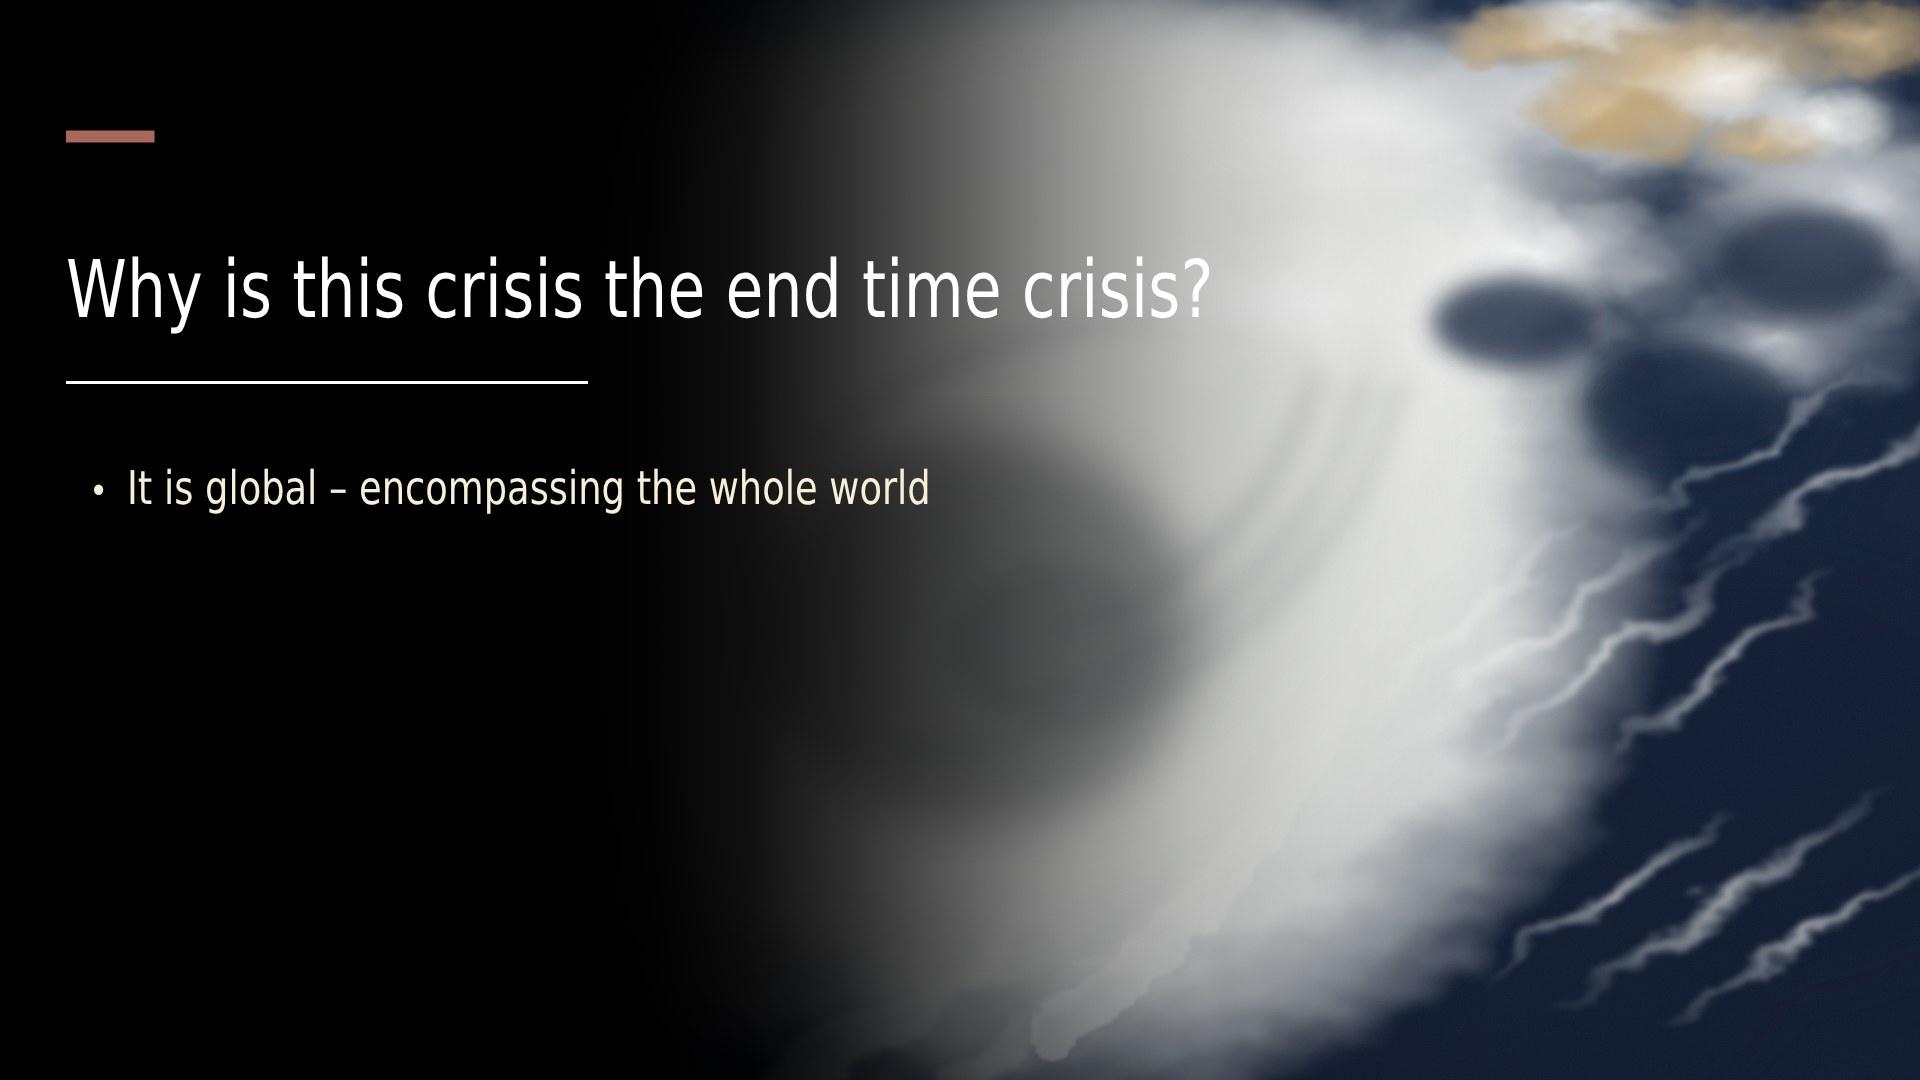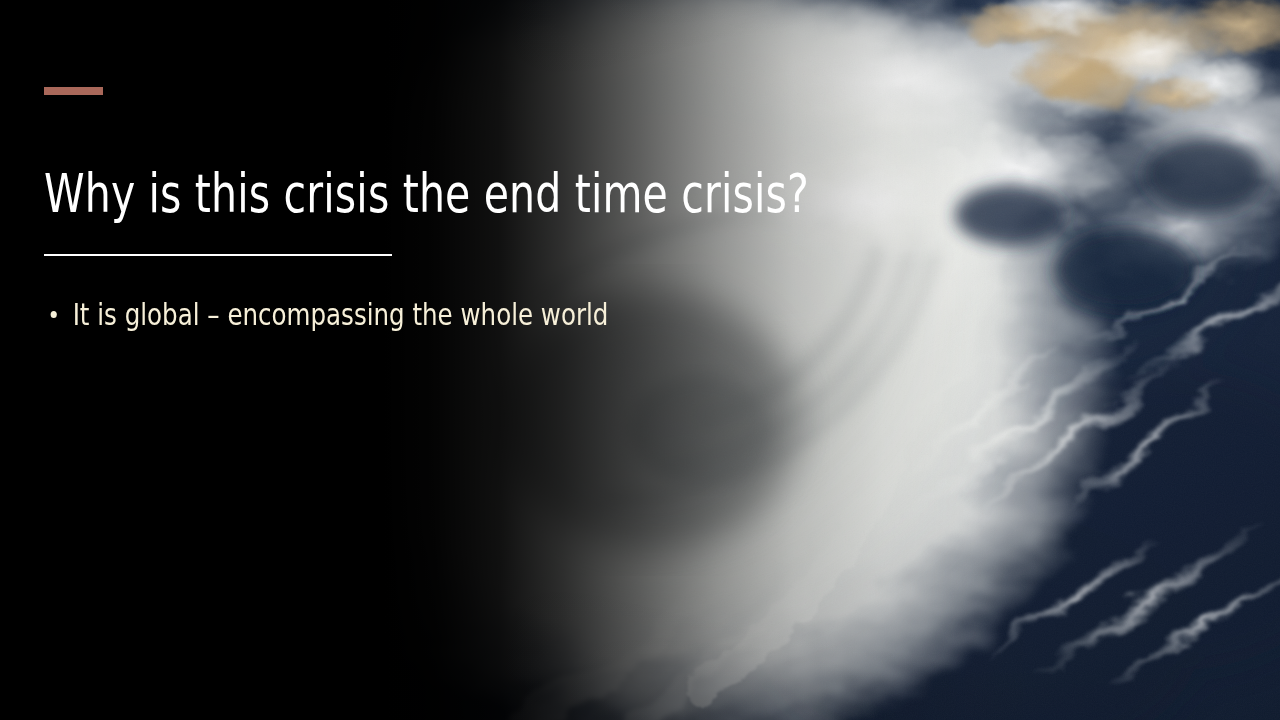--- a/index.html
+++ b/index.html
@@ -108,21 +108,21 @@
     width: 348px;
     height: 2px;
     background: #FFFFFF;
   }
 
   .bullet-list {
     position: absolute;
     left: 44px;
     top: 288px;
     width: 780px;
-    margin: 4px;
+    margin: 16px;
     padding: 0;
     list-style: none;
   }
   .bullet-item {
     position: relative;
     display: block;
     padding-left: 28px;
     font-family: "DejaVu Sans Condensed", "Liberation Sans Narrow", "Liberation Sans", sans-serif;
     font-size: 31px;
     font-weight: 400;

